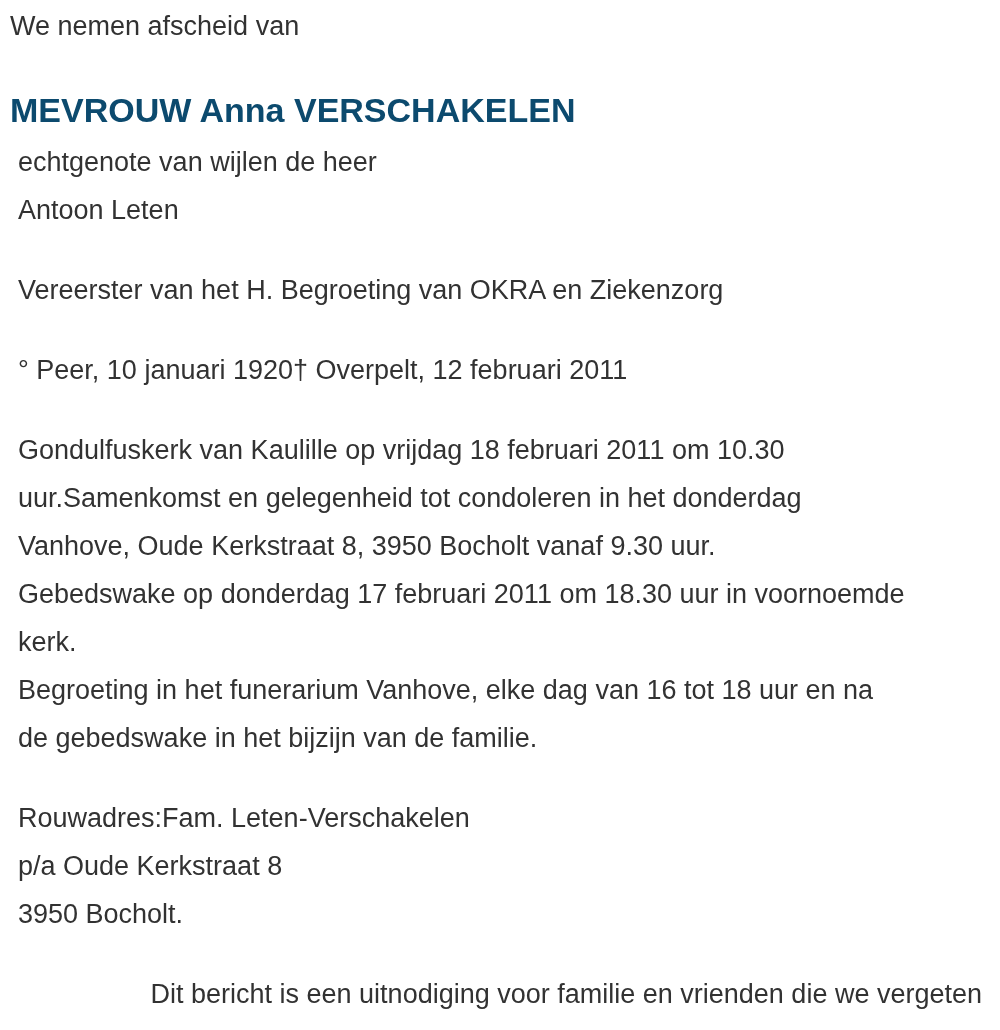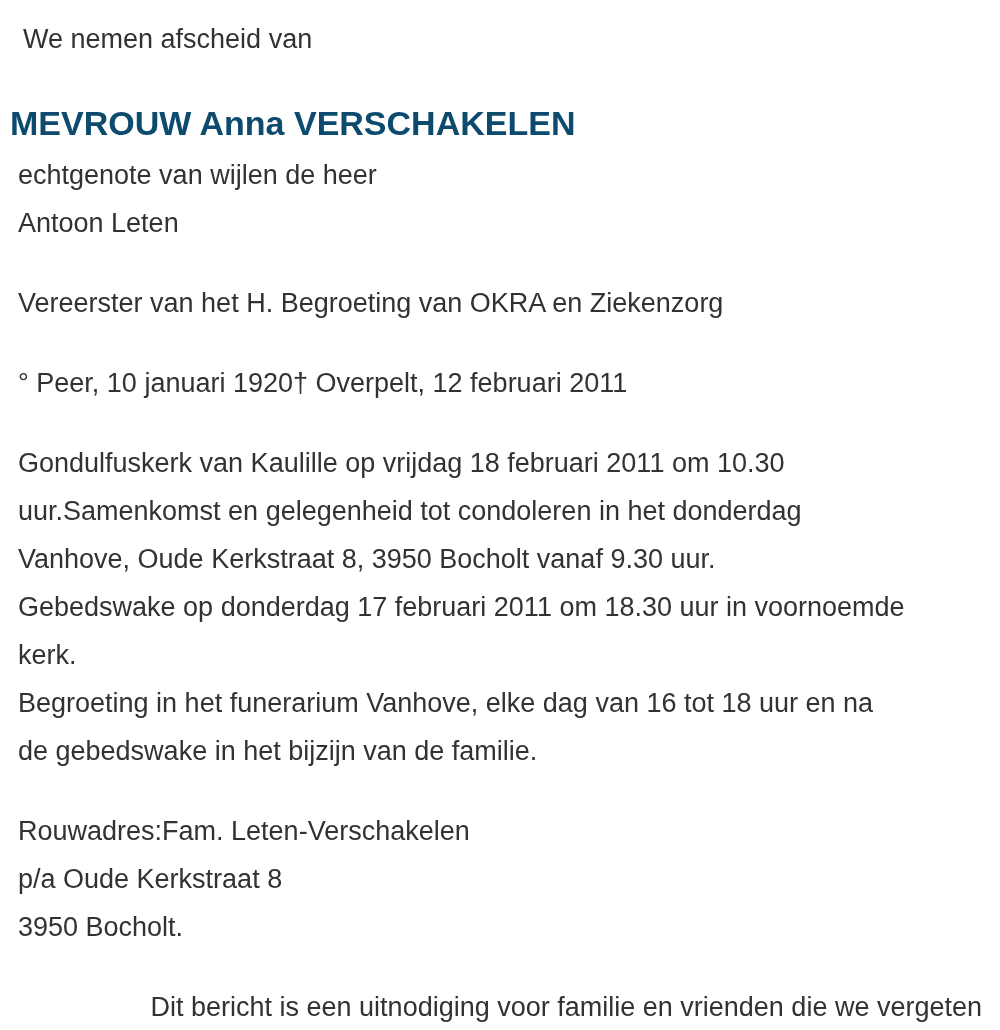--- a/index.html
+++ b/index.html
@@ -31,21 +31,21 @@
   }
   h1.deceased-name {
     font-size: 34px;
     line-height: 48px;
     font-weight: 700;
     margin: 40px 0 0 0;
     color: #0c4a6e;
     white-space: nowrap;
   }
   .intro {
-    margin: 13px;
+    margin: 0;
   }
 </style>
 </head>
 <body>
 
 <div>
 
   <p class="line intro">We nemen afscheid van</p>
 
   <div class="section">

